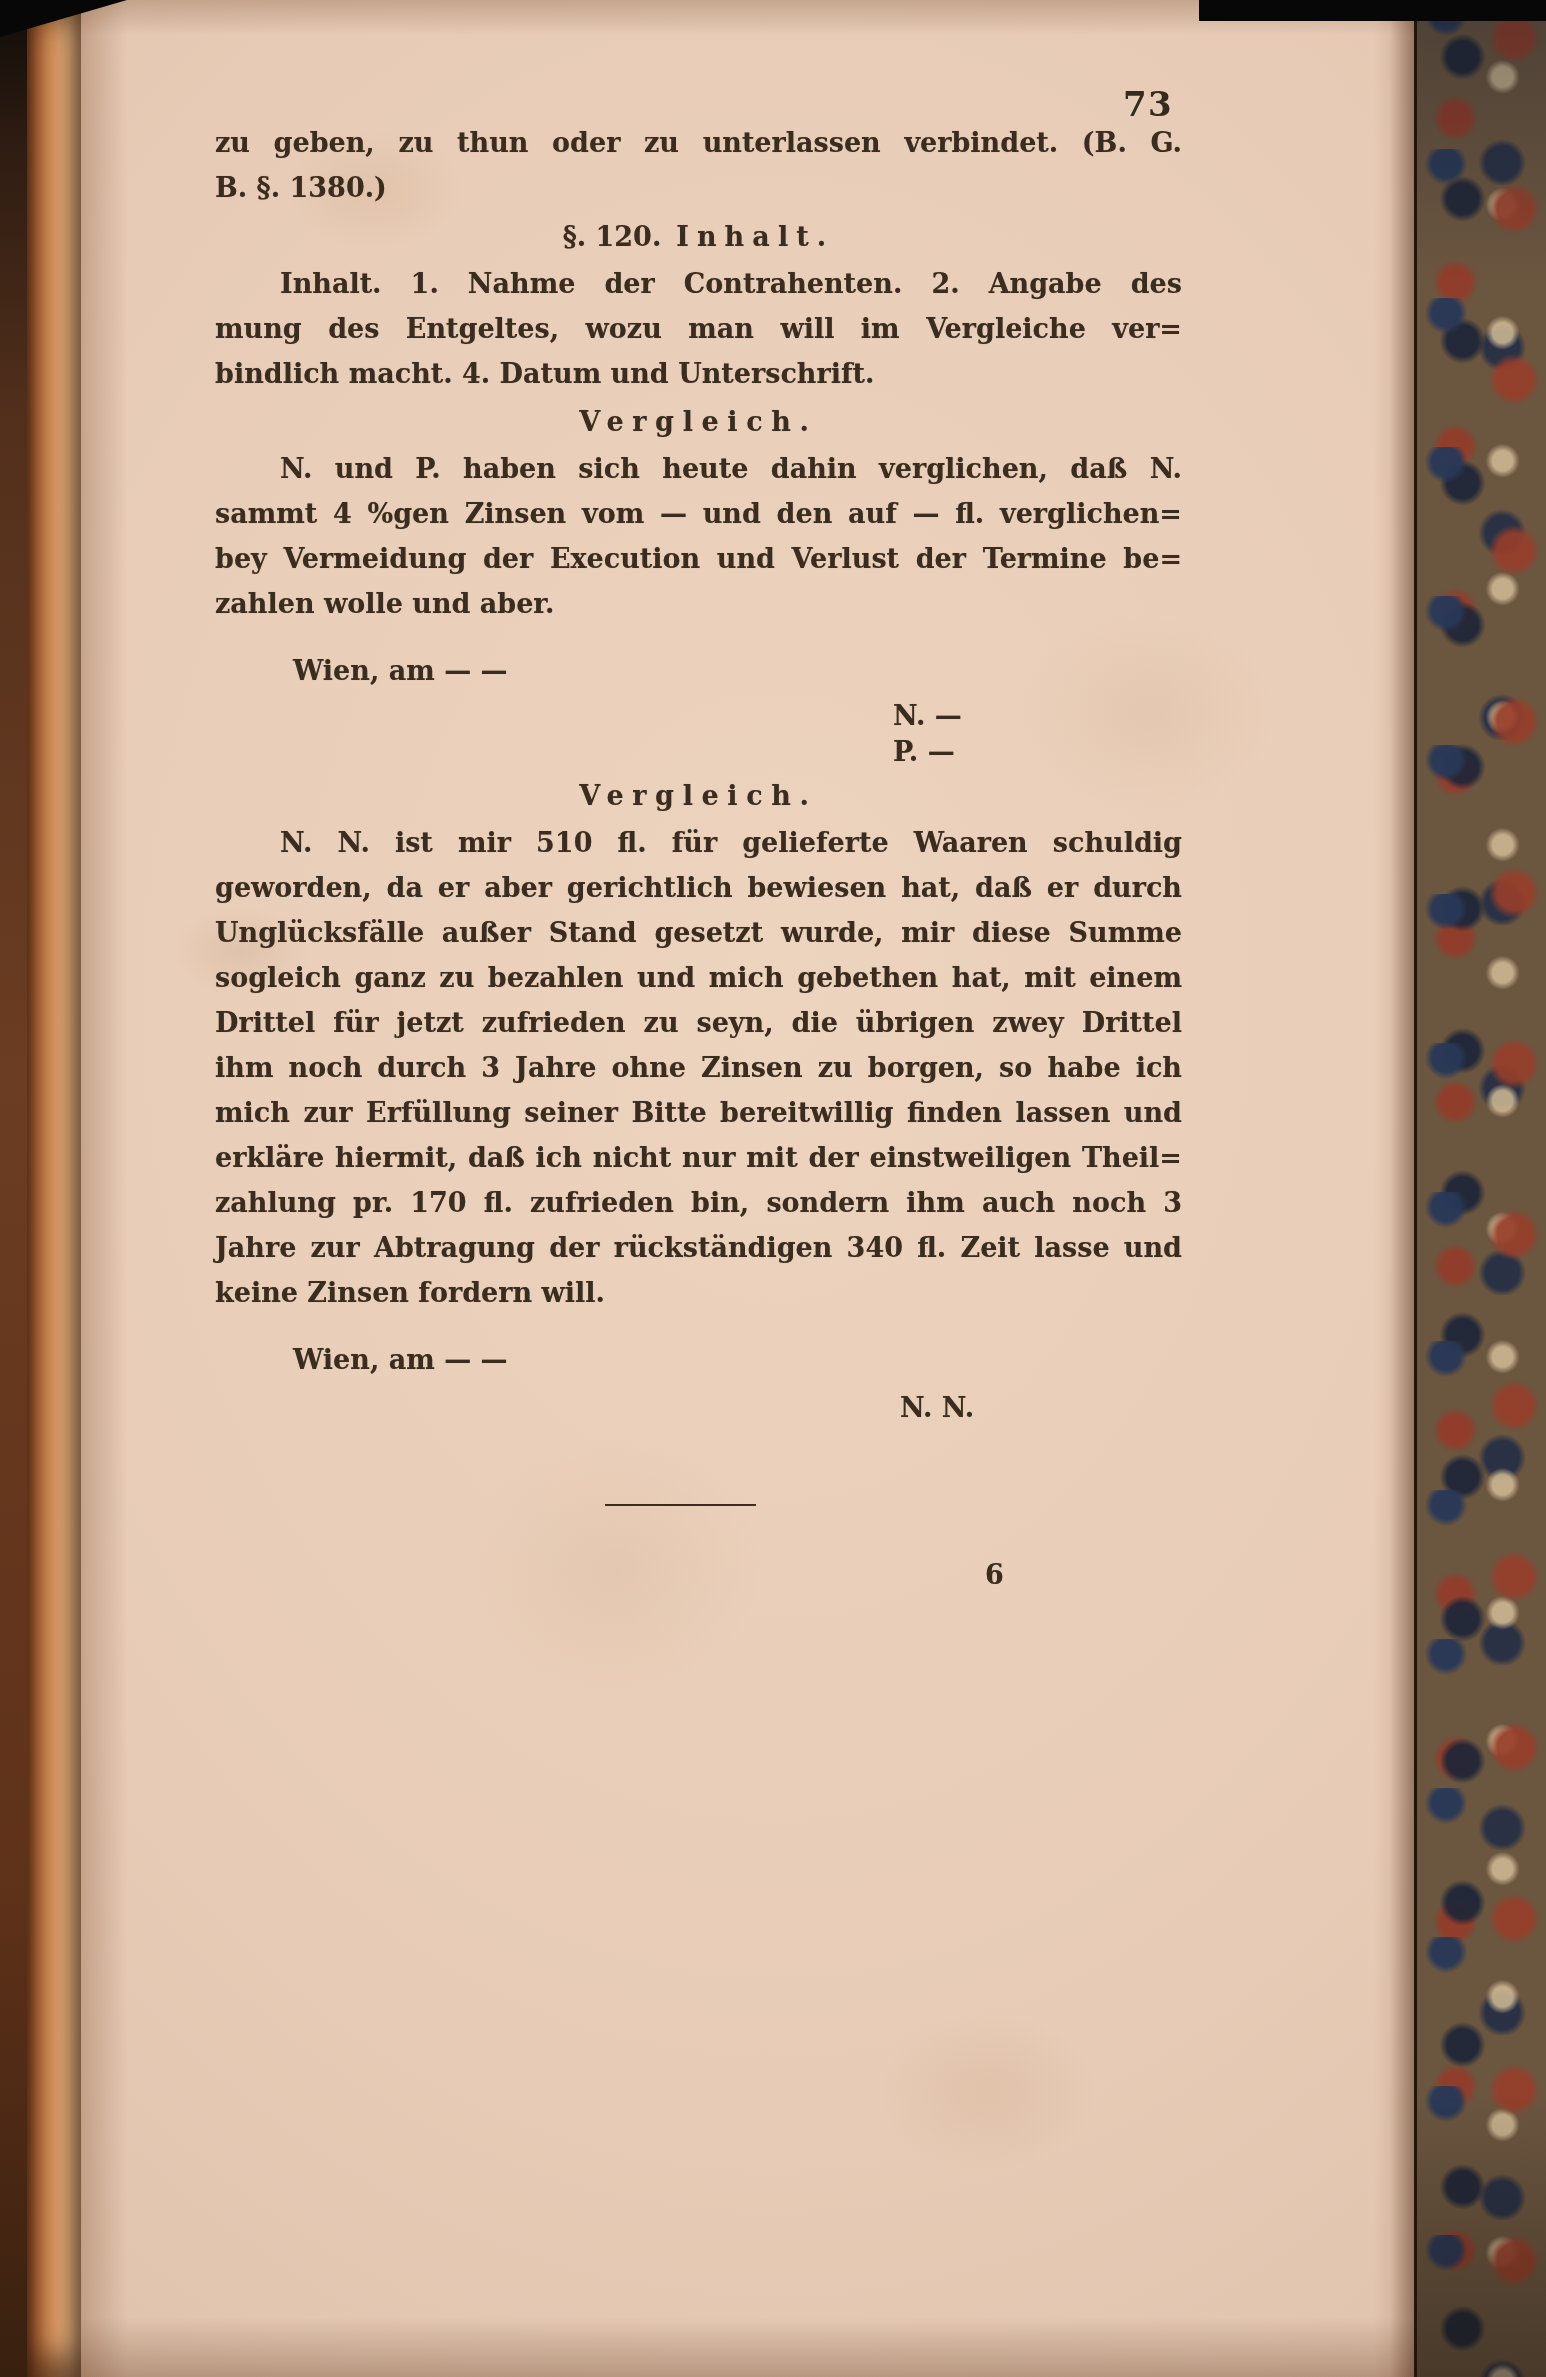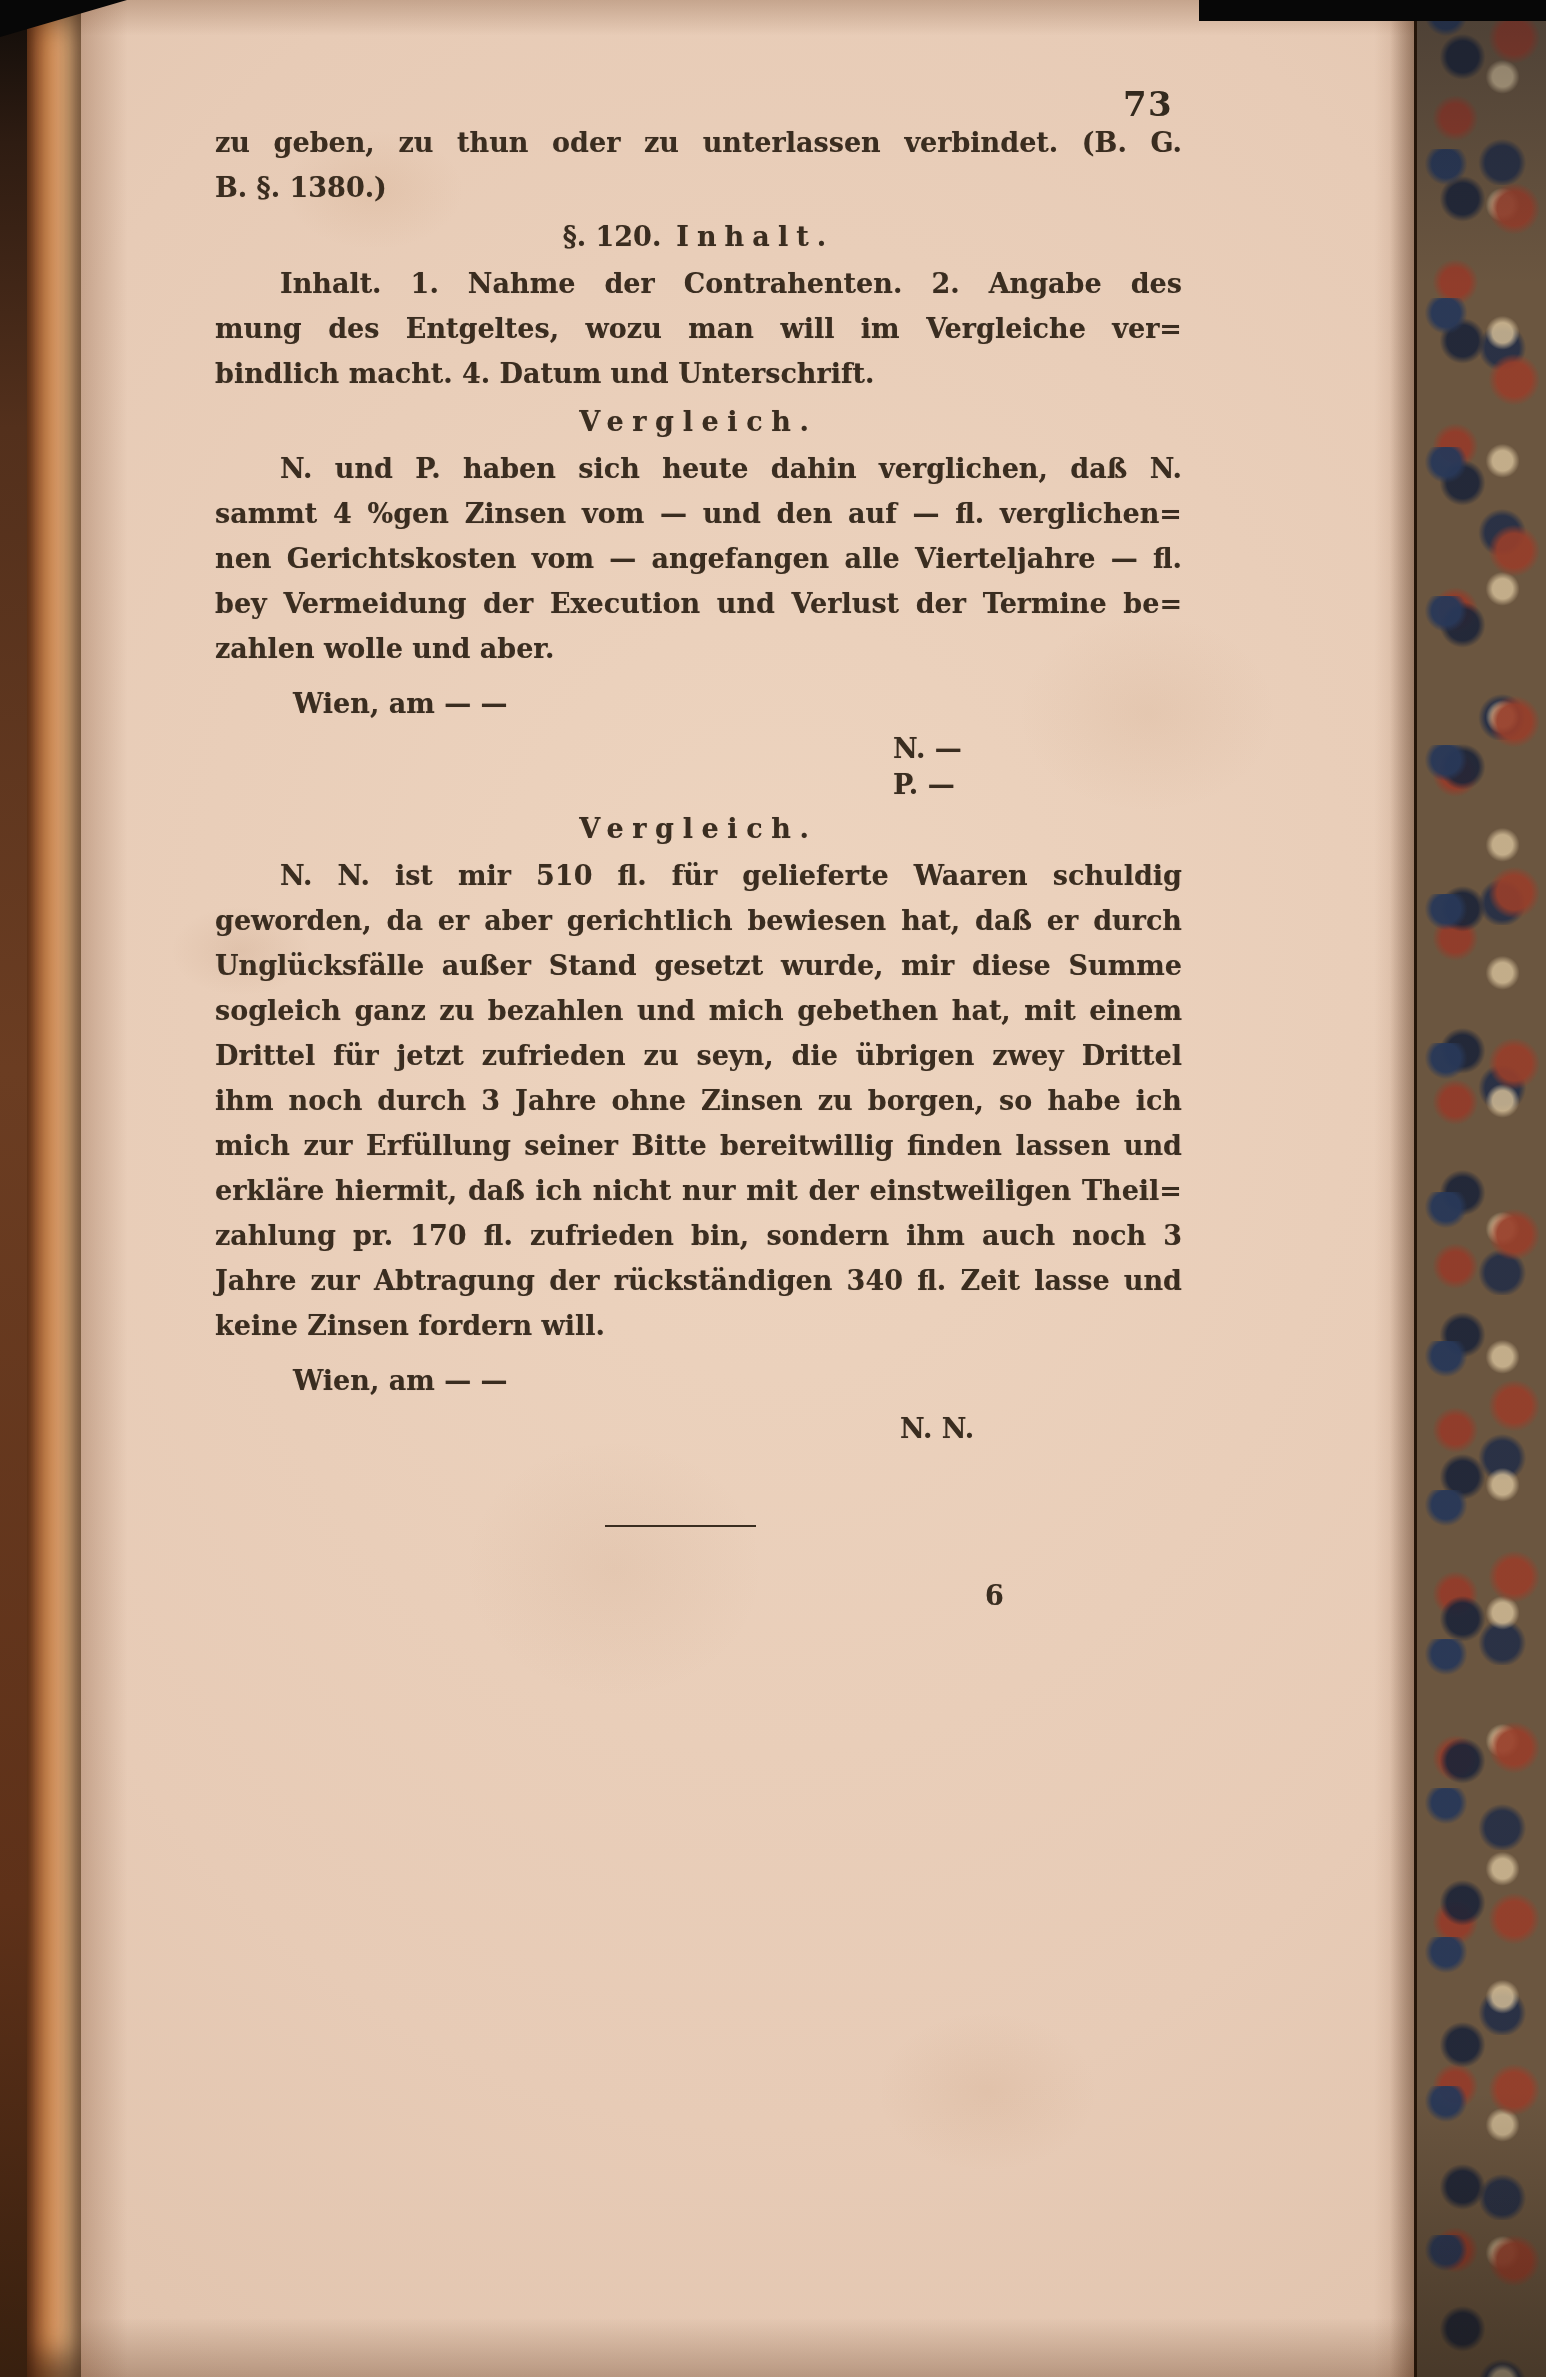--- a/index.html
+++ b/index.html
@@ -41,21 +41,21 @@
     text-shadow:0 0 0.7px rgba(58,45,32,.35); hyphens:none; }
 
   .line { text-align:justify; text-align-last:justify; }
   .para .line:last-child { text-align-last:left; }
   .para.indent .line:first-child { padding-left:65px; }
 
   .heading { text-align:center; margin-top:3.6px; margin-bottom:2.1px; }
   .spaced { letter-spacing:.32em; }
   .heading .word { letter-spacing:.30em; margin-left:.55em;text-align:right; }
 
-  .dateline { margin-top:10px; padding-left:78px; }
+  .dateline { margin-top:22px; padding-left:78px; }
   .sigs { margin-top:4.3px; padding-left:678px; line-height:36px; }
   .sig-nn { margin-top:3px; padding-left:685px; }
 
   .rule { margin:74px 0 0 390px; width:151px; border:none; border-top:2.8px solid #3a2d20; }
   .sigmark { margin-top:46px; padding-left:770px; }
 
   
   .fore-shadow { position:absolute; right:132px; top:0; width:24px; height:100%;
     background:linear-gradient(90deg, rgba(0,0,0,0), rgba(70,40,20,.38)); }
 
@@ -106,21 +106,20 @@
           <div class="line">Inhalt. 1. Nahme der Contrahenten. 2. Angabe des</div>
           <div class="line">mung des Entgeltes, wozu man will im Vergleiche ver=</div>
           <div class="line">bindlich macht. 4. Datum und Unterschrift.</div>
         </div>
 
       <div class="heading spaced">Vergleich.</div>
 
       <div class="para indent">
           <div class="line">N. und P. haben sich heute dahin verglichen, daß N.</div>
           <div class="line">sammt 4 %gen Zinsen vom — und den auf — fl. verglichen=</div>
-          <div class="line">nen Gerichtskosten vom — angefangen alle Vierteljahre — fl.</div>
           <div class="line">bey Vermeidung der Execution und Verlust der Termine be=</div>
           <div class="line">zahlen wolle und aber.</div>
         </div>
 
       <div class="dateline">Wien, am — —</div>
 
       <div class="sigs">
           <div>N. —</div>
           <div>P. —</div>
         </div>

